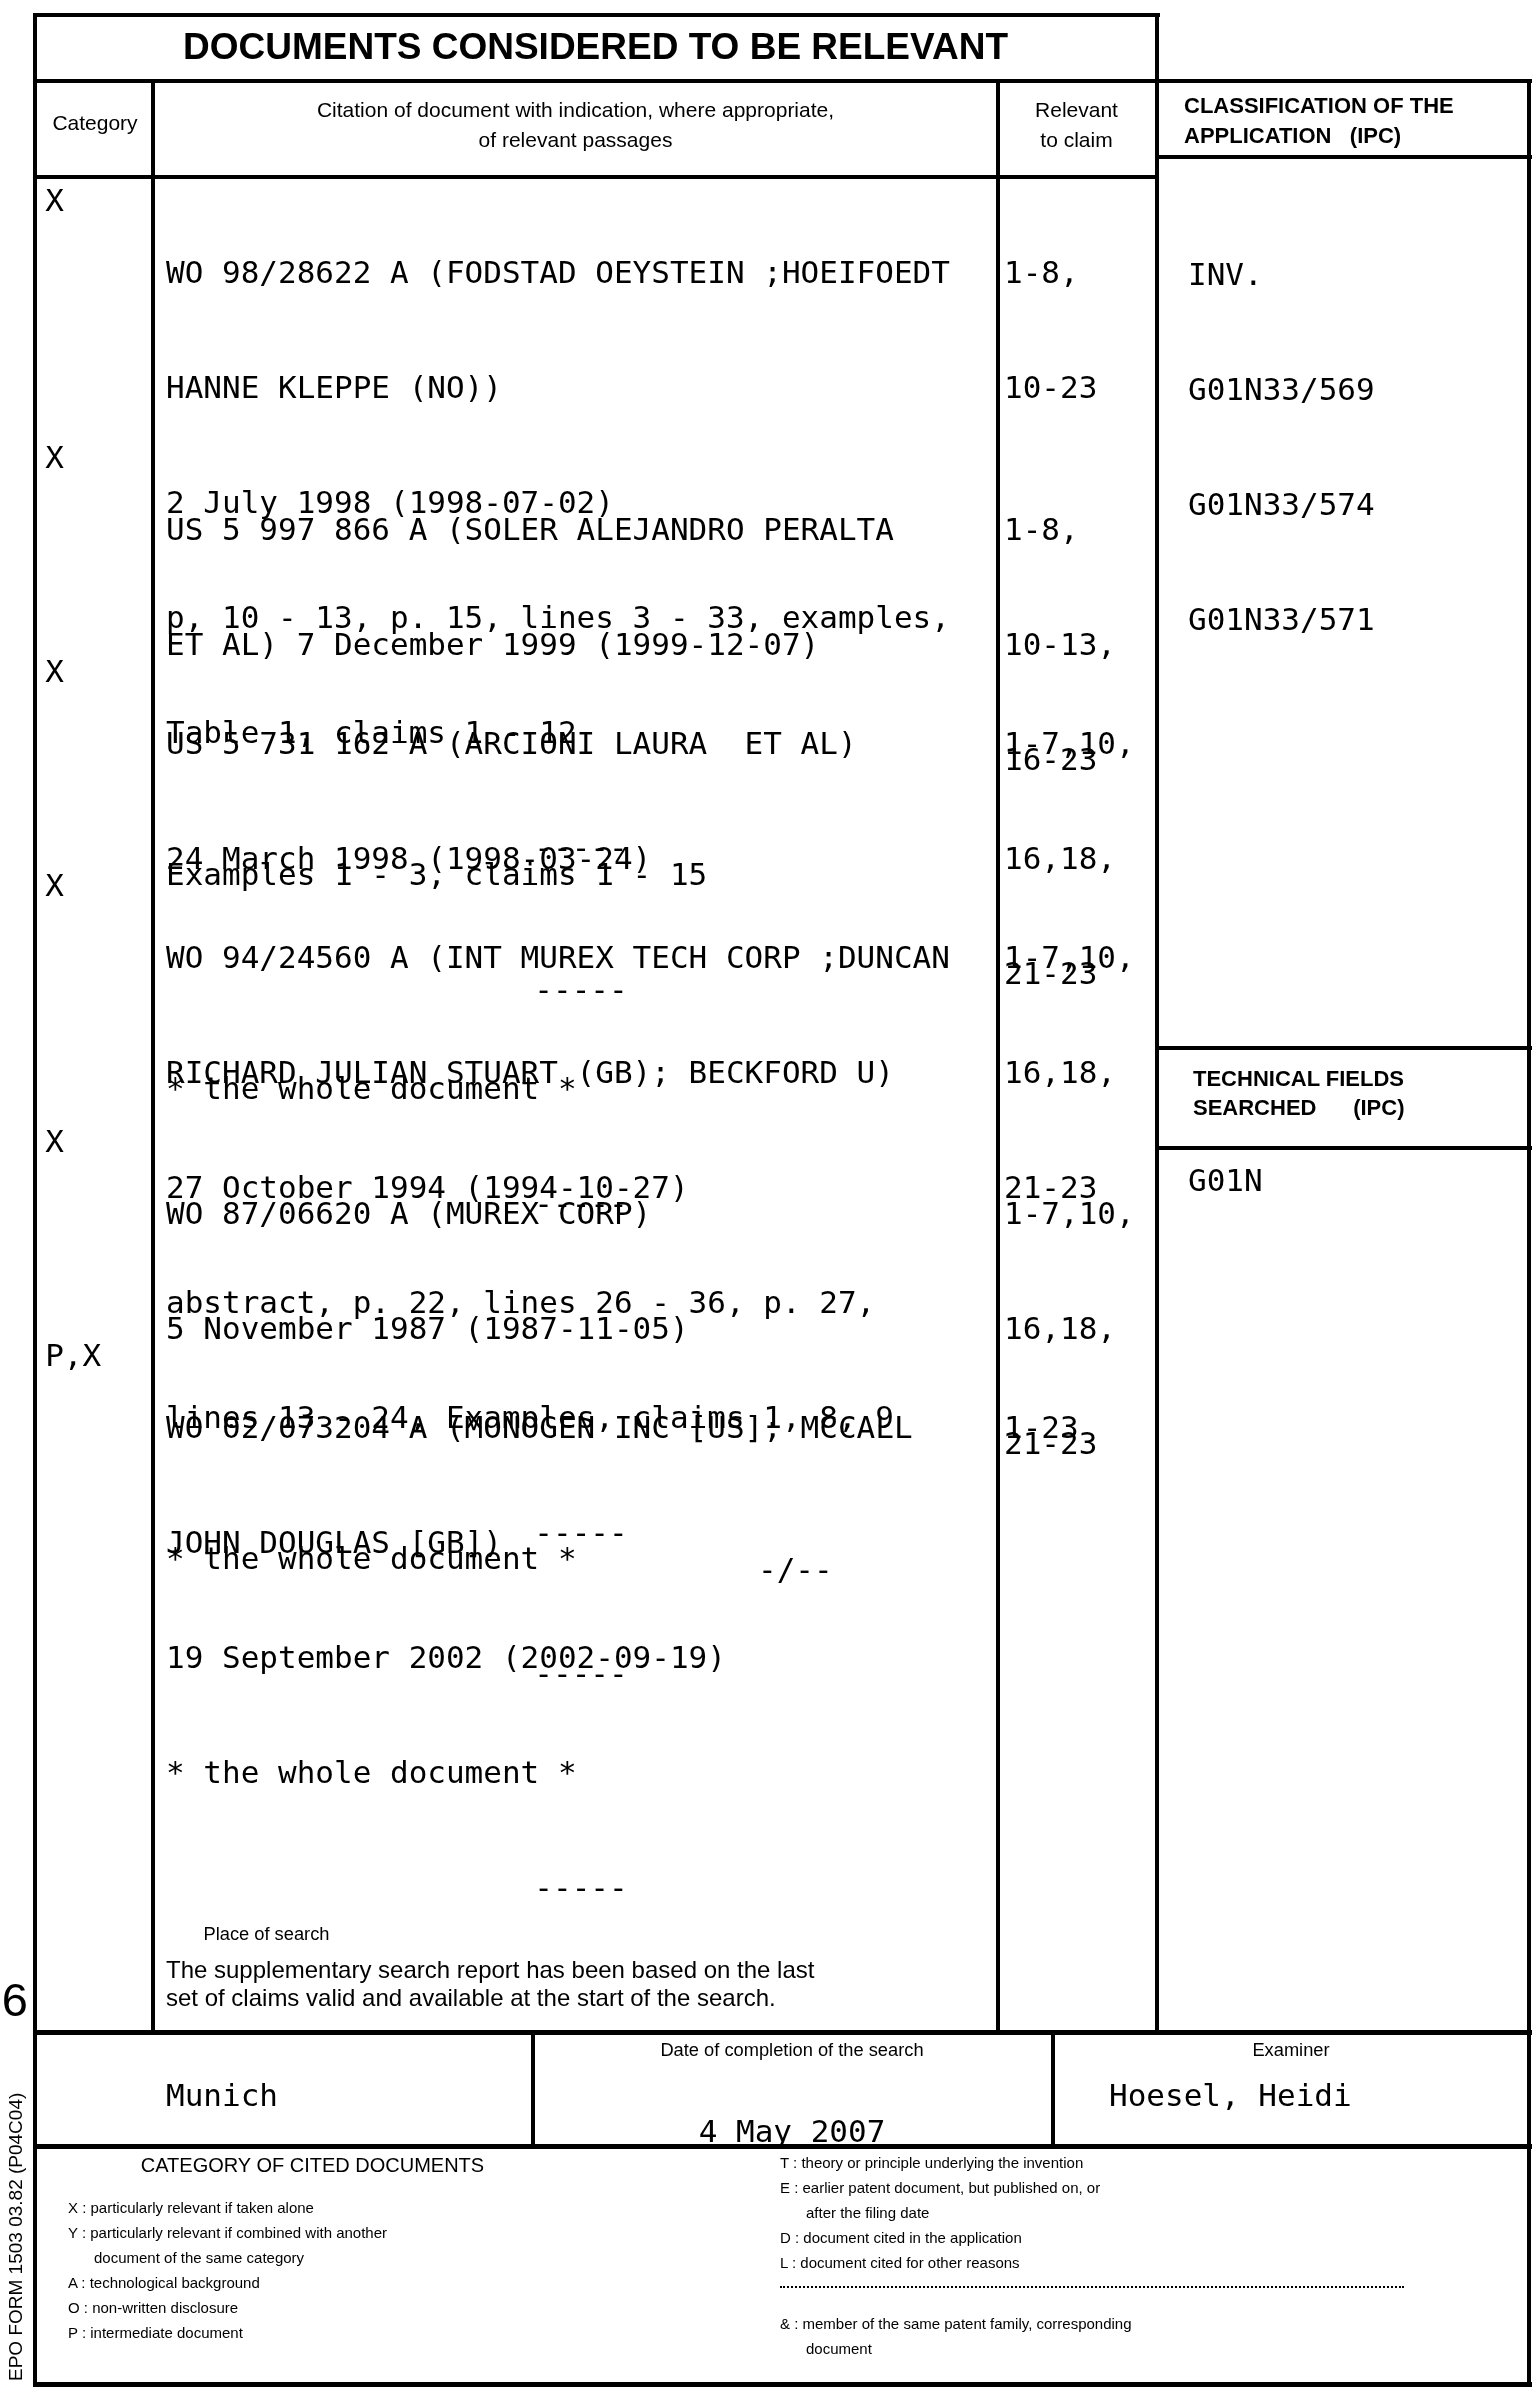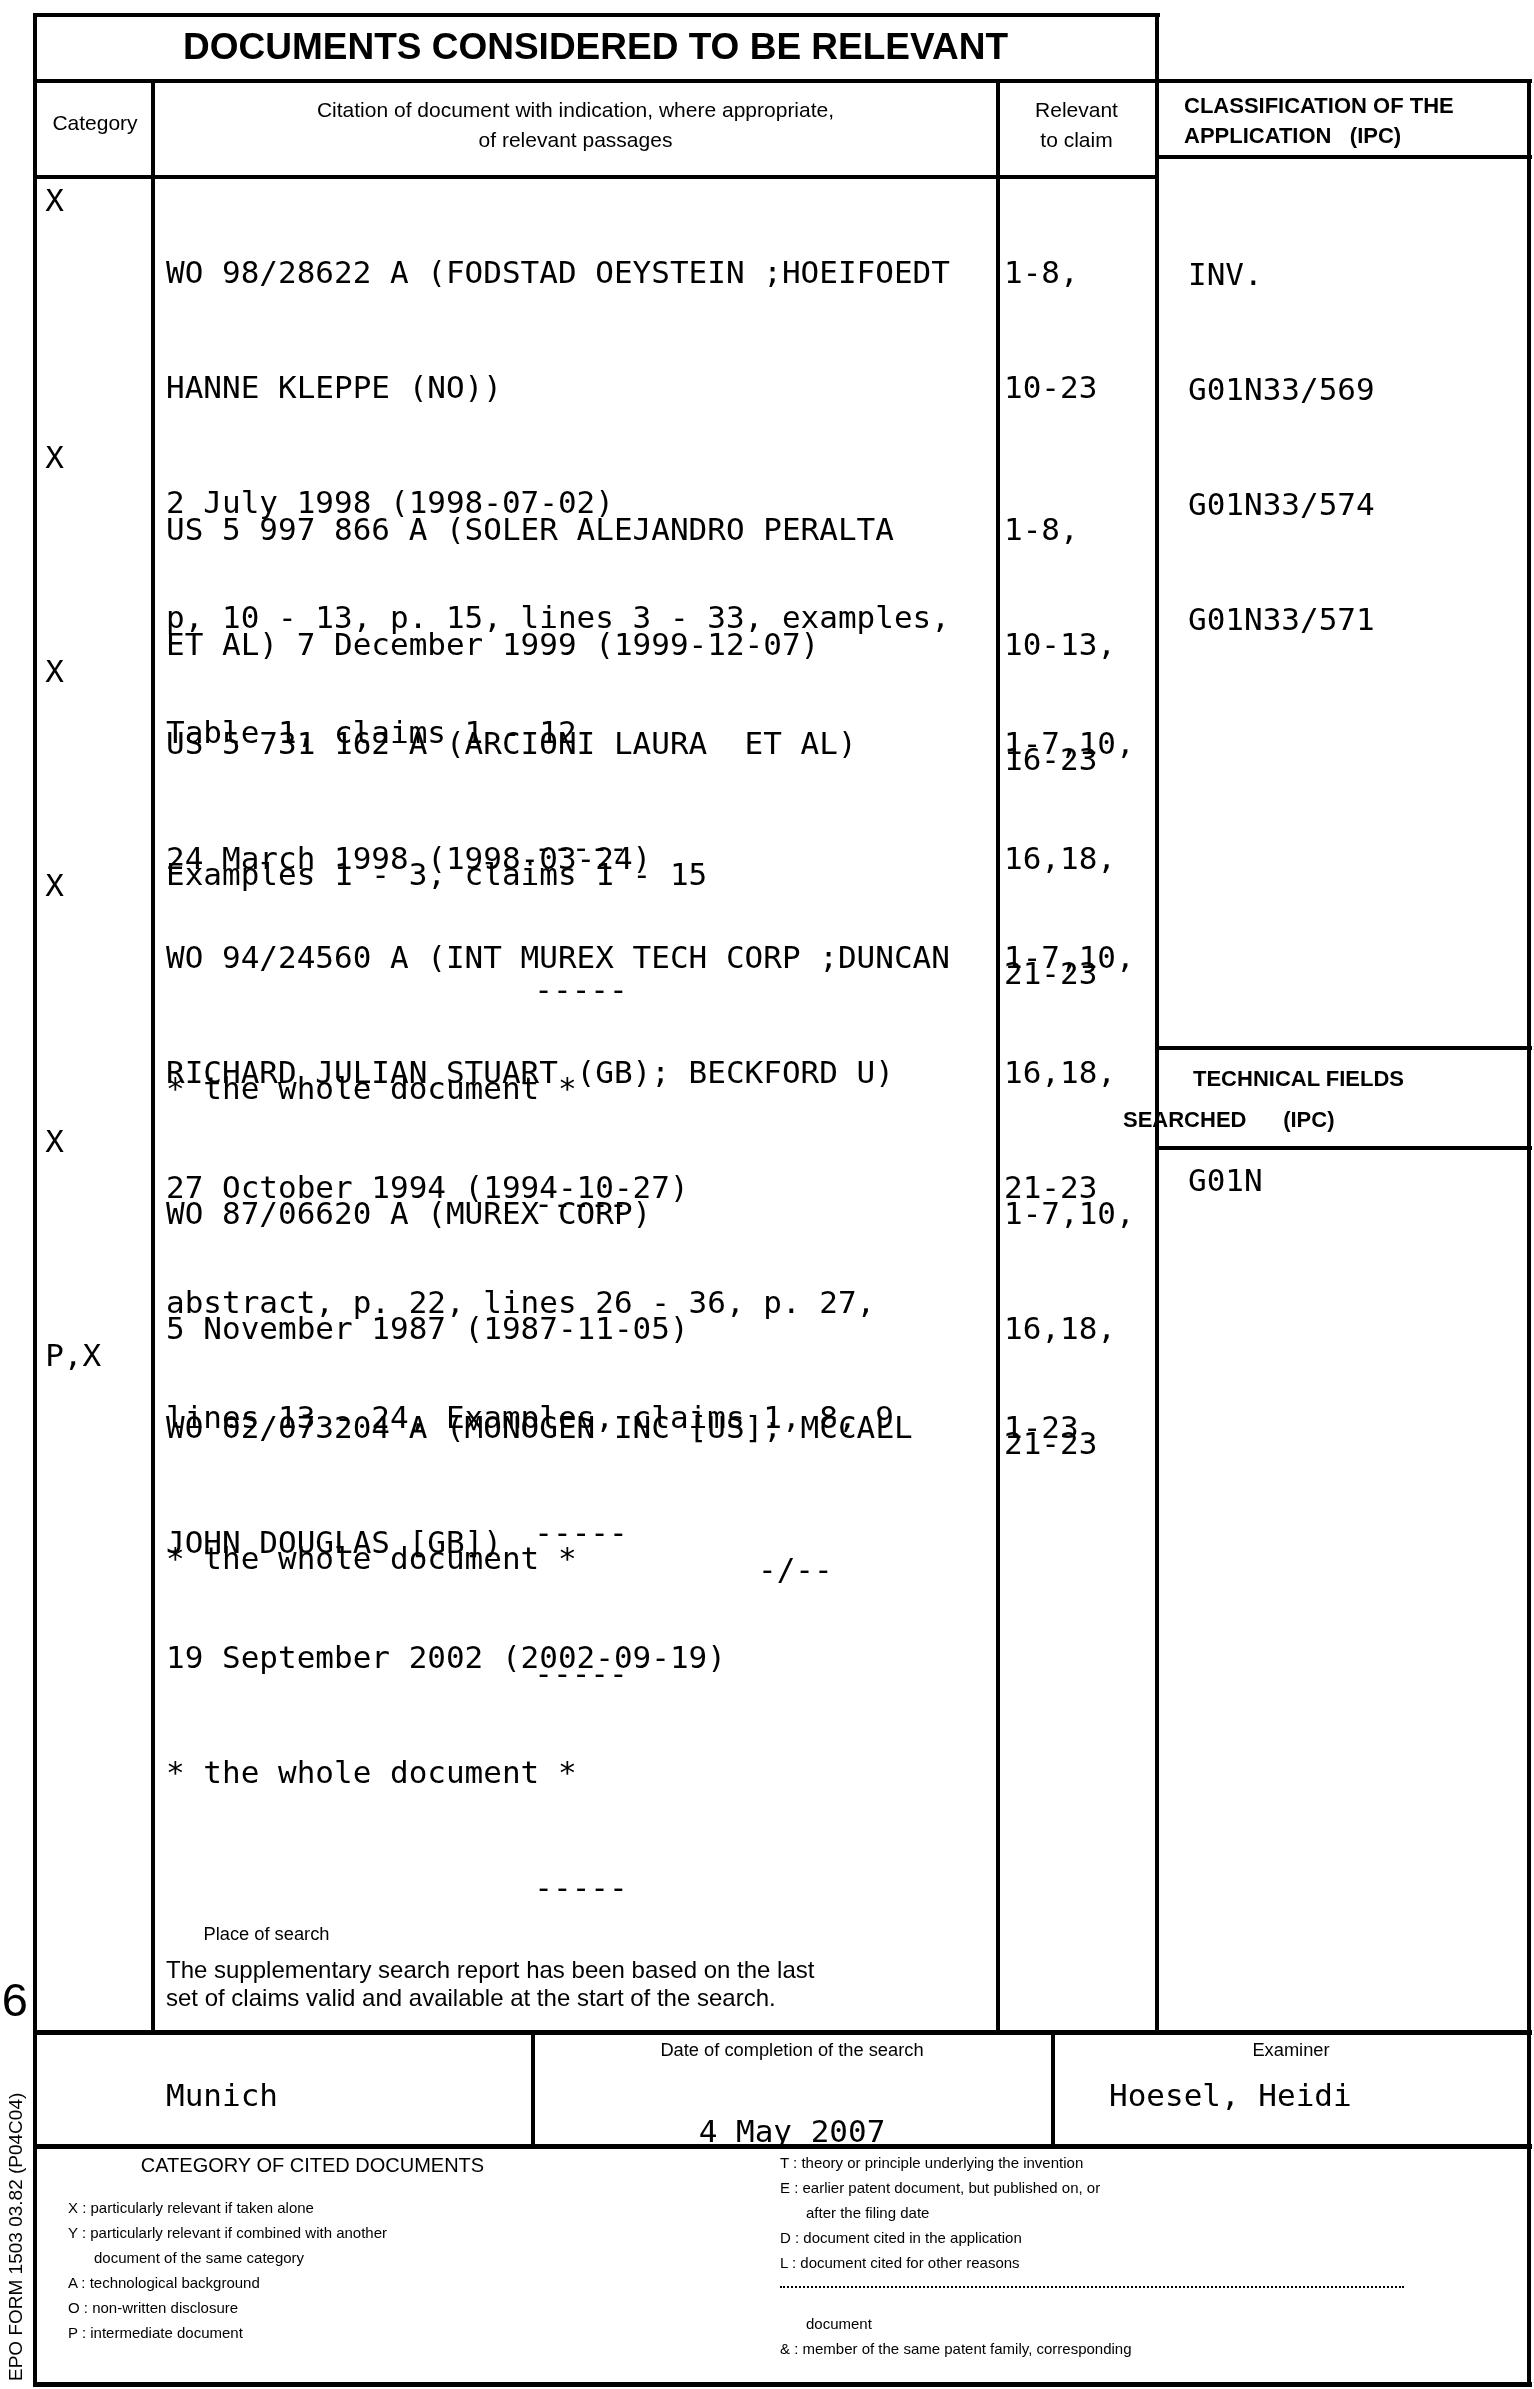--- a/index.html
+++ b/index.html
@@ -55,21 +55,21 @@
   <div class="abs sans hdr-bold" style="left:1184px;top:121px;">APPLICATION   (IPC)</div>
 
   <div class="abs mono" style="left:1188px;top:181px;">
     <div class="line">INV.</div>
     <div class="line">G01N33/569</div>
     <div class="line">G01N33/574</div>
     <div class="line">G01N33/571</div>
   </div>
 
   <div class="abs sans hdr-bold" style="left:1193px;top:1064px;">TECHNICAL FIELDS</div>
-  <div class="abs sans hdr-bold" style="left:1123px;top:1093px;margin-top:12px;">SEARCHED      (IPC)</div>
+  <div class="abs sans hdr-bold" style="left:1193px;top:1093px;">SEARCHED      (IPC)</div>
   <div class="abs mono" style="left:1188px;top:1162px;">G01N</div>
 
   <div class="row mono" style="top:179px;">
     <div class="cat-cell line">X</div>
     <div class="cit-block">
       <div class="line">WO 98/28622 A (FODSTAD OEYSTEIN ;HOEIFOEDT</div>
       <div class="line">HANNE KLEPPE (NO))</div>
       <div class="line">2 July 1998 (1998-07-02)</div>
       <div class="line">p, 10 - 13, p. 15, lines 3 - 33, examples,</div>
       <div class="line">Table 1, claims 1 - 12</div>
@@ -184,21 +184,21 @@
     <div class="lg-line">P : intermediate document</div>
   </div>
 
   <div class="abs sans" style="left:780px;top:2150px;">
     <div class="lg-line">T : theory or principle underlying the invention</div>
     <div class="lg-line">E : earlier patent document, but published on, or</div>
     <div class="lg-line indent">after the filing date</div>
     <div class="lg-line">D : document cited in the application</div>
     <div class="lg-line">L : document cited for other reasons</div>
     <div class="lg-line"><div class="dotrule"></div></div>
+    <div class="lg-line">&amp; : member of the same patent family, corresponding</div>
     <div class="lg-line indent">document</div>
-    <div class="lg-line">&amp; : member of the same patent family, corresponding</div>
   </div>
 
   <div class="abs sans" style="left:1.7px;top:1972px;font-size:47px;">6</div>
   <div class="abs sans" style="left:5.2px;top:2381px;width:367px;font-size:19px;transform:rotate(-90deg);transform-origin:0 0;white-space:pre;">EPO FORM 1503 03.82 (P04C04)</div>
 
 </div>
 
 
 </body></html>

